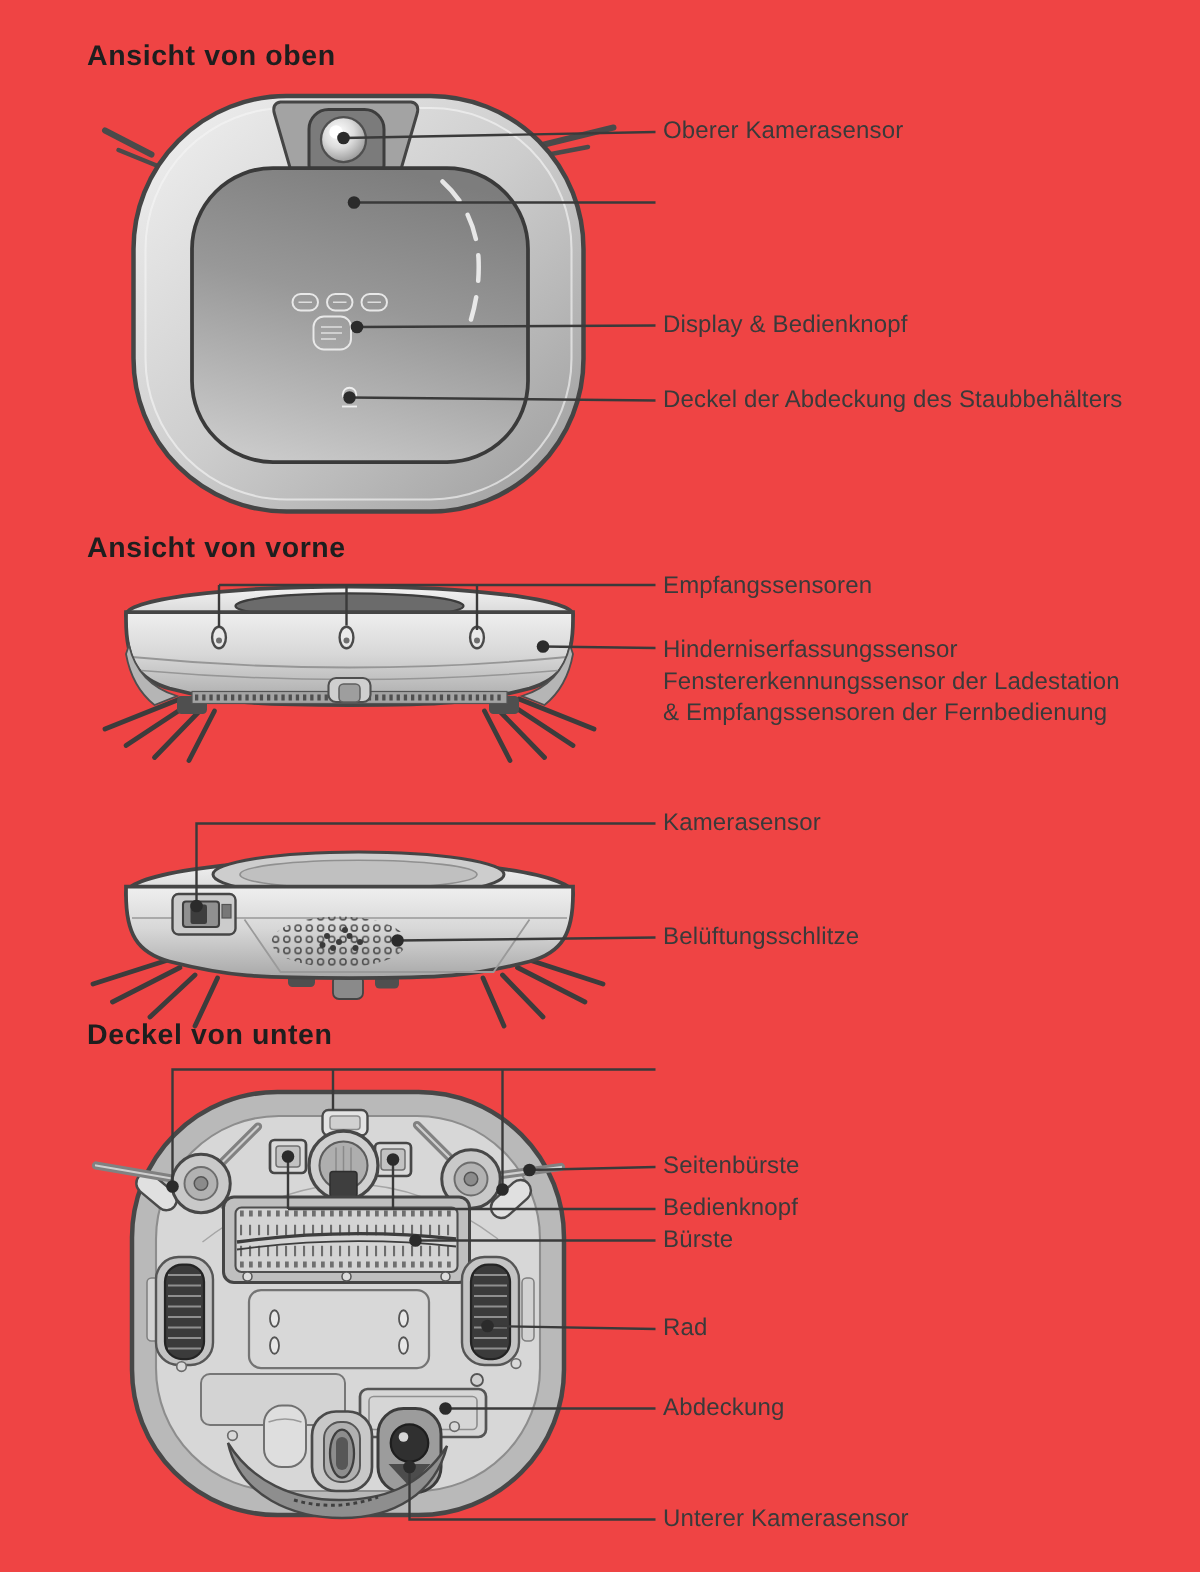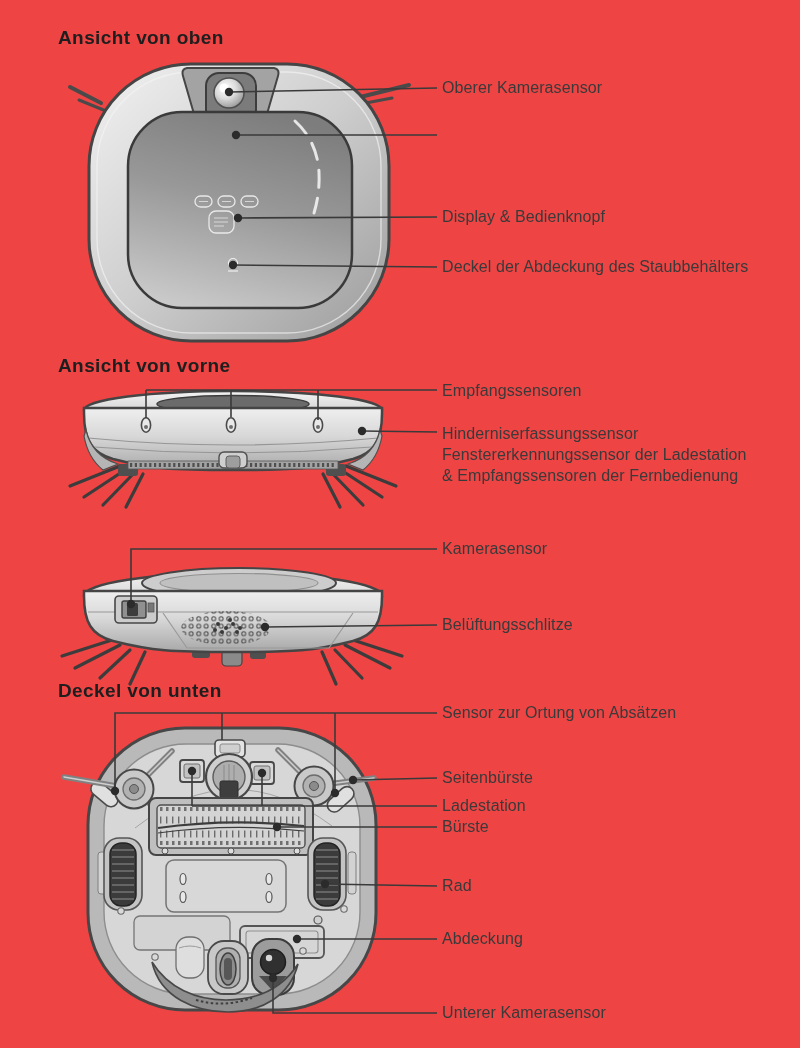--- a/index.html
+++ b/index.html
@@ -358,21 +358,20 @@
   <div class="callout-label" style="top:257px">Deckel der Abdeckung des Staubbehälters</div>
 
   <div class="callout-label" style="top:381px">Empfangssensoren</div>
   <div class="callout-label multiline" style="top:423px">Hinderniserfassungssensor
 Fenstererkennungssensor der Ladestation
 &amp; Empfangssensoren der Fernbedienung</div>
 
   <div class="callout-label" style="top:539px">Kamerasensor</div>
   <div class="callout-label" style="top:615px">Belüftungsschlitze</div>
 
-  <div class="callout-label" style="top:703px">Sensor zur Ortung von Absätzen</div>
   <div class="callout-label" style="top:768px">Seitenbürste</div>
-  <div class="callout-label" style="top:796px">Ladestation</div>
+  <div class="callout-label" style="top:796px">Bedienknopf</div>
   <div class="callout-label" style="top:817px">Bürste</div>
   <div class="callout-label" style="top:876px">Rad</div>
   <div class="callout-label" style="top:929px">Abdeckung</div>
   <div class="callout-label" style="top:1003px">Unterer Kamerasensor</div>
 
 </div>
 
 </body></html>

